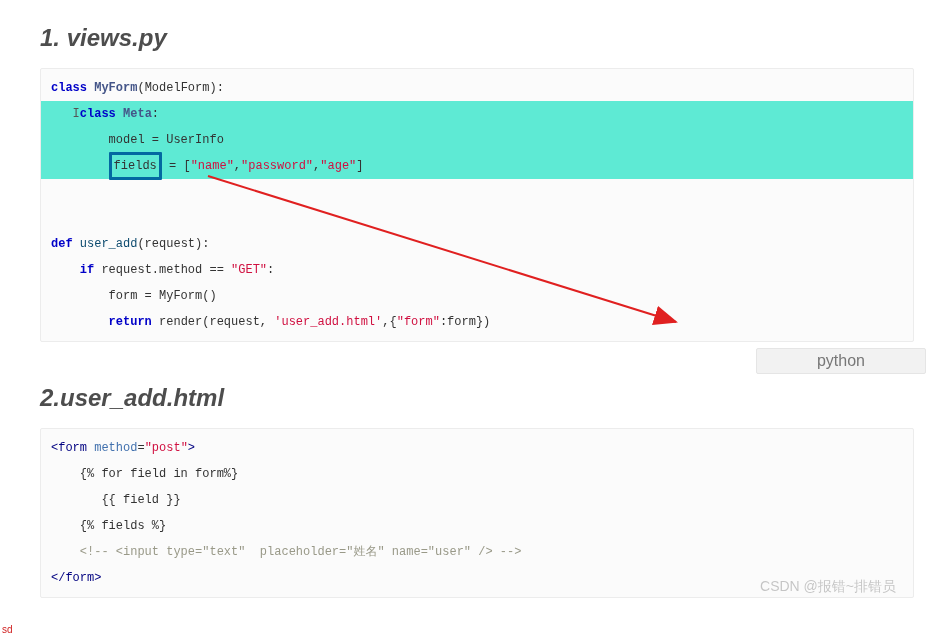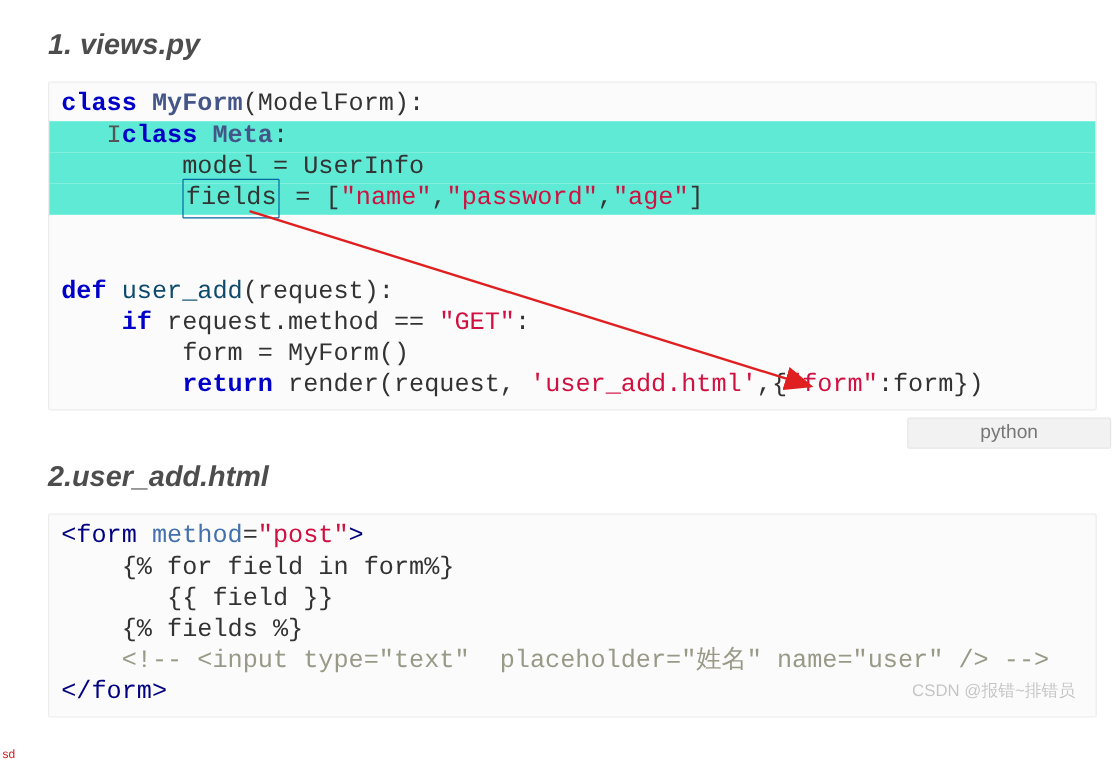--- a/index.html
+++ b/index.html
@@ -17,42 +17,42 @@
     color: #4d4d4d;
     margin: 14px 0 16px 0;
     font-style: italic;
   }
   .code-block {
     background: #fbfbfb;
     border: 1px solid #ececec;
     border-radius: 2px;
     padding: 6px 10px;
     font-family: Consolas, "Courier New", monospace;
-    font-size: 21px;
+    font-size: 12px;
     line-height: 26px;
     position: relative;
     overflow: hidden;
   }
   .code-block .line {
     white-space: pre;
   }
   .hl-row {
     background: #5eead4;
     margin: 0 -10px;
     padding: 0 10px;
   }
   .kw     { color: #0000c8; font-weight: bold; }
   .cls    { color: #445588; font-weight: bold; }
   .fn     { color: #0c4a6e; }
   .str    { color: #d01040; }
   .attr   { color: #4271ae; }
   .tag    { color: #000080; }
   .com    { color: #999988; }
   .red-box{
-    border: 1px solid #0369a1;
+    border: 3px solid #0369a1;
     padding: 4px 2px;
     border-radius: 1px;
   }
   .lang-label {
     position: absolute;
     right: -12px;
     bottom: -32px;
     background: #f2f2f2;
     border: 1px solid #e5e5e5;
     font-size: 16px;
@@ -62,21 +62,21 @@
   }
   .wrap-first { position: relative; }
   .arrow-svg {
     position: absolute;
     left: 0; top: 0;
     pointer-events: none;
   }
   .watermark {
     position: absolute;
     right: 18px;
-    bottom: 13px;
+    bottom: 2px;
     color: rgba(0,0,0,0.22);
     font-size: 14px;
   }
   .sd {
     position: absolute;
     left: 2px;
     bottom: 6px;
     color: #d02020;
     font-size: 10px;
   }

